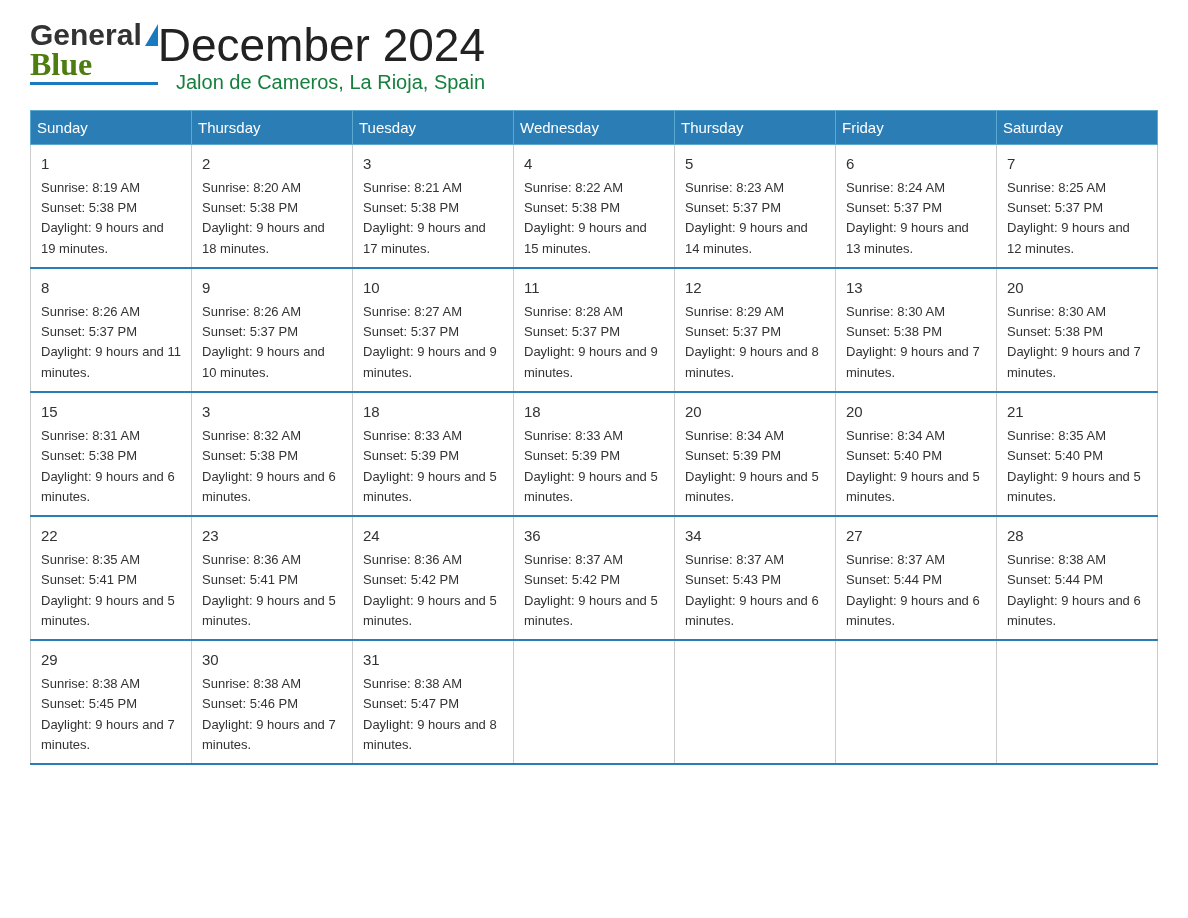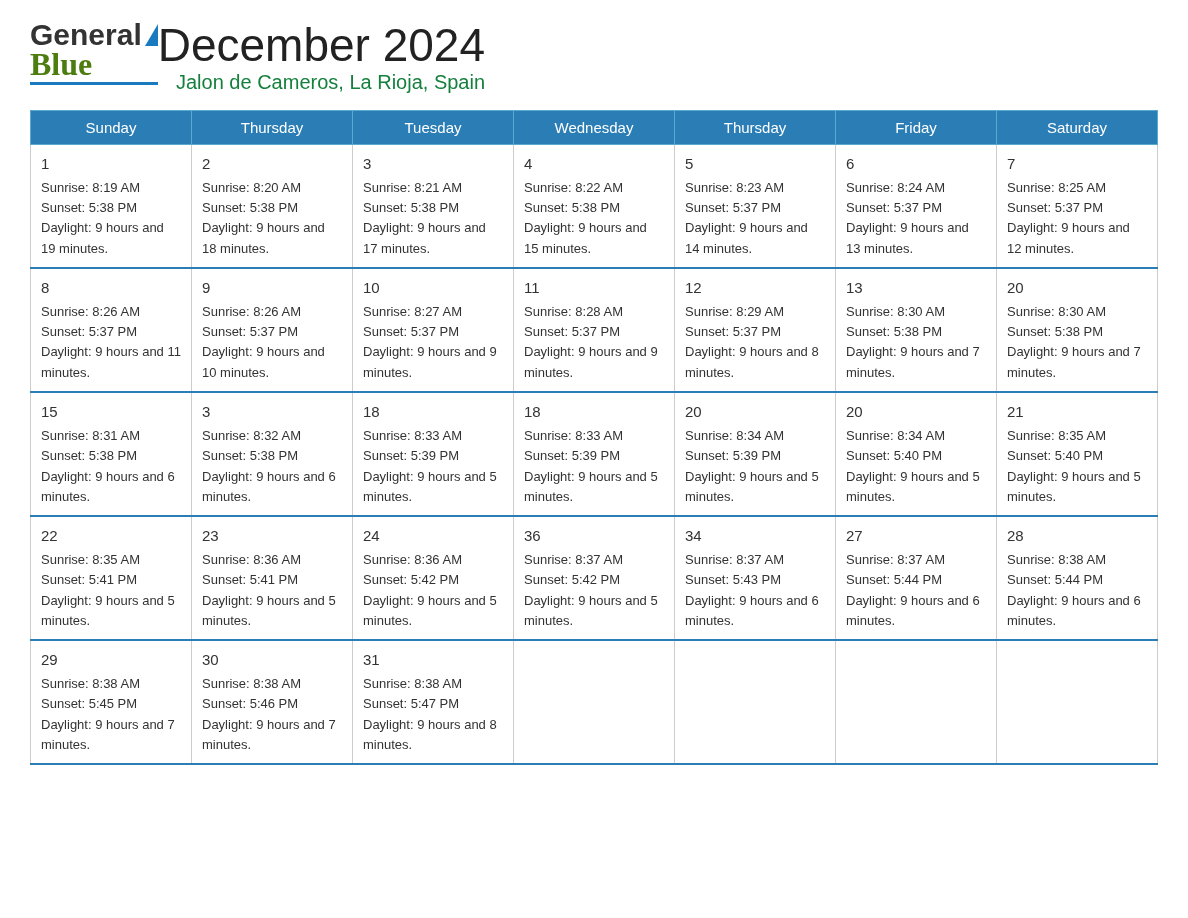--- a/index.html
+++ b/index.html
@@ -33,22 +33,22 @@
     .calendar {
       width: 100%;
       border-collapse: collapse;
       border: 1px solid #aaa;
     }
     .calendar th {
       background-color: #2a7db5;
       color: #fff;
       font-size: 15px;
       font-weight: normal;
-      padding: 8px 20px;
-      text-align: center;
+      padding: 8px 6px;
+      text-align: left;
       border: 1px solid #5aaad0;
     }
     .calendar td {
       vertical-align: top;
       padding: 8px 10px;
       border: 1px solid #ccc;
       width: 14.28%;
       min-height: 100px;
       font-size: 13px;
       color: #333;

